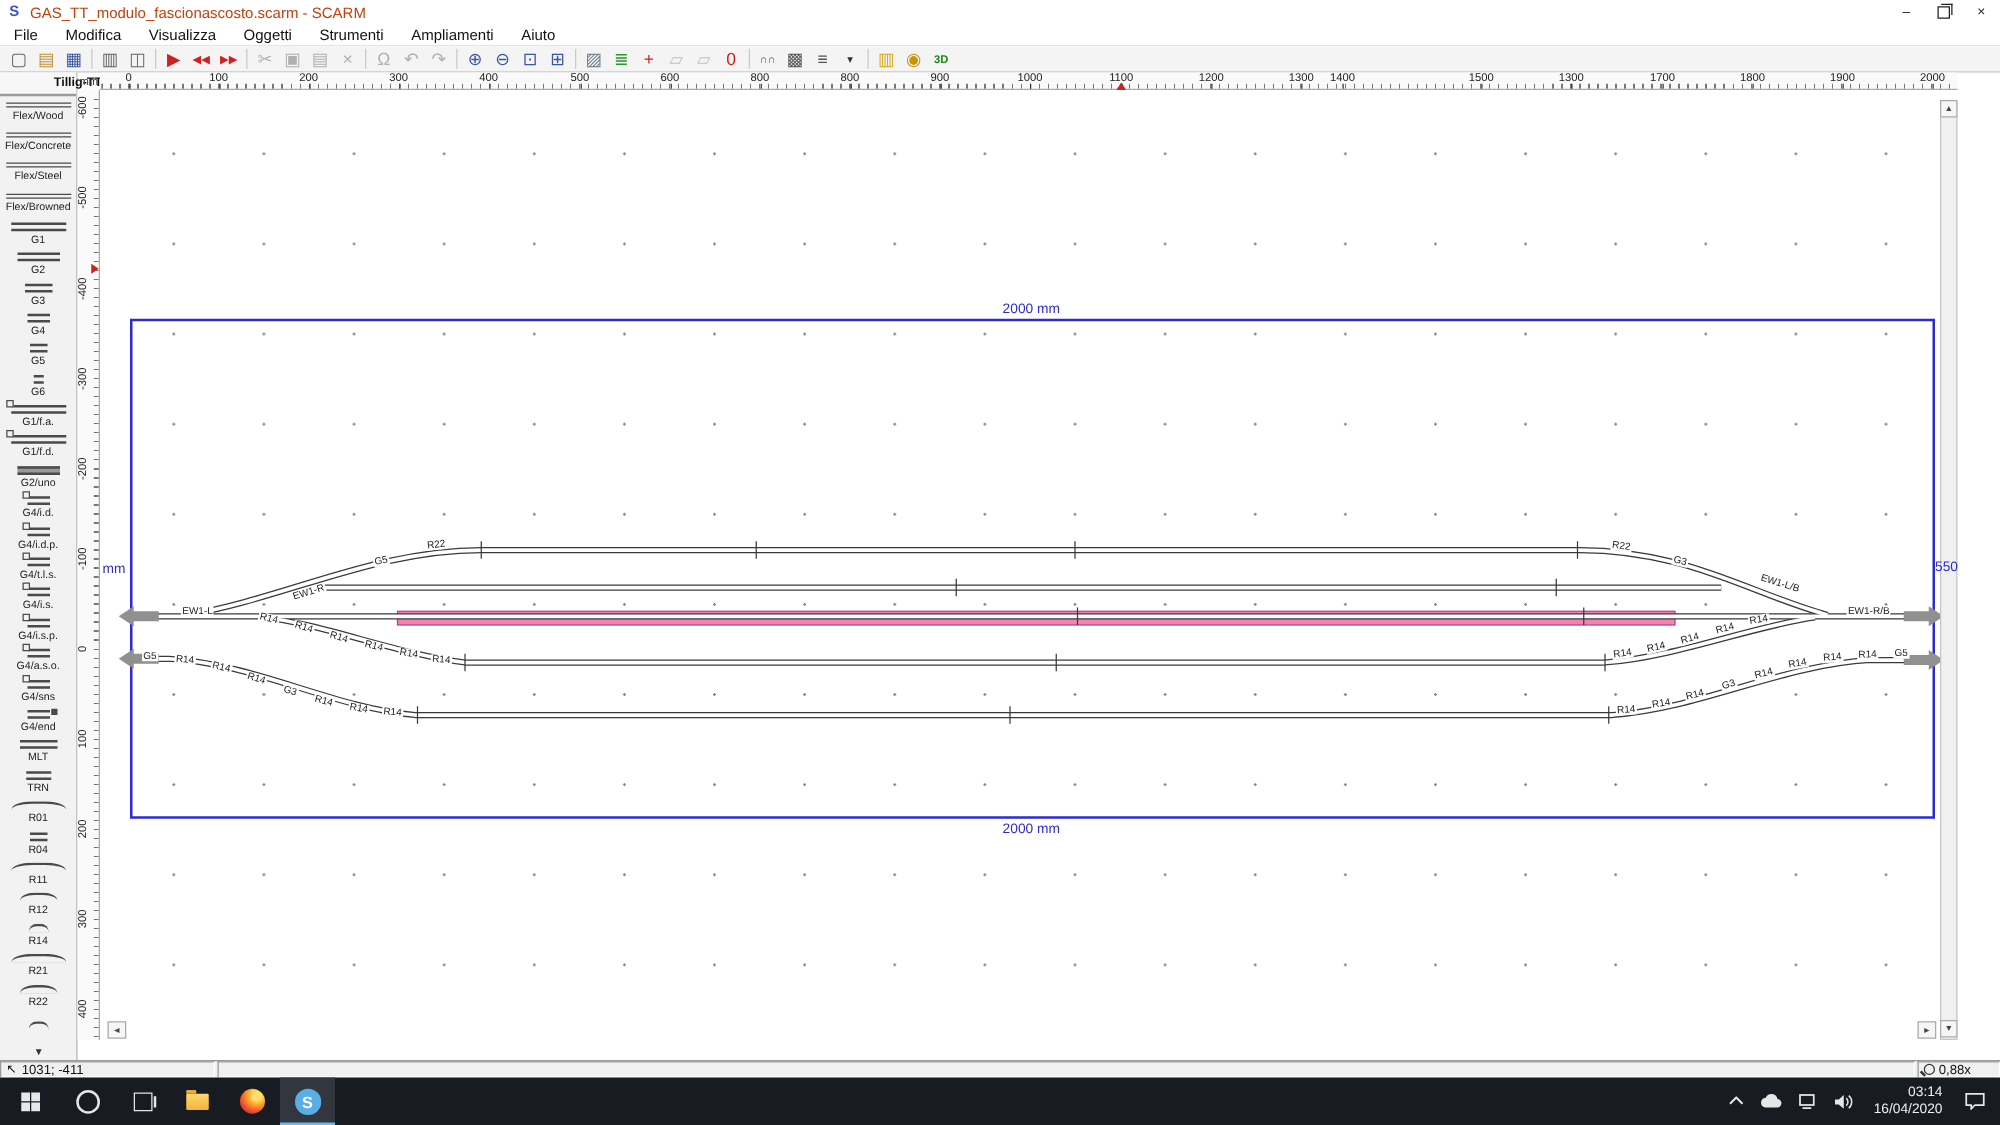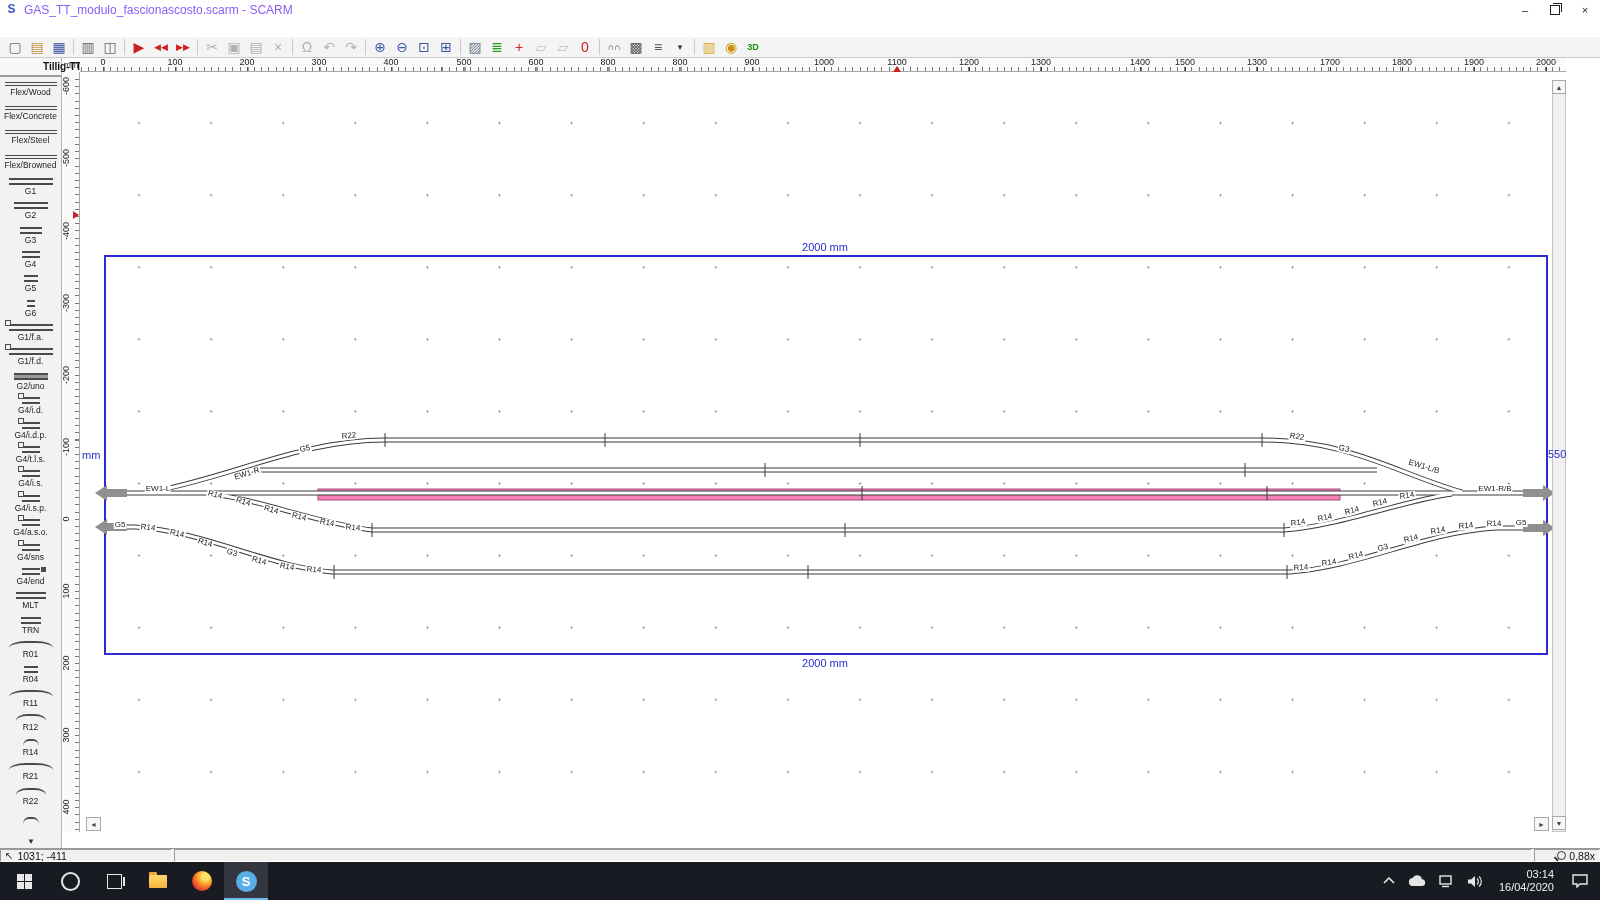--- a/index.html
+++ b/index.html
@@ -3,21 +3,21 @@
 <meta charset="utf-8">
 <style>
   html,body{margin:0;padding:0;background:#888;}
   #page{position:relative;width:1600px;height:900px;background:#fff;overflow:hidden;
         font-family:"Liberation Sans","DejaVu Sans",sans-serif;-webkit-font-smoothing:antialiased;}
   .abs{position:absolute;}
 
   
   #titlebar{left:0;top:0;width:1600px;height:19px;background:#fff;display:flex;align-items:center;}
   #app-icon{width:13px;height:13px;margin:0 6px 0 5px;color:#3b56c0;font-weight:bold;font-size:12px;line-height:13px;text-align:center;}
-  #title-text{font-size:12px;color:#8b5cf6;}
+  #title-text{font-size:12px;color:#c2410c;}
   #win-btns{margin-left:auto;display:flex;height:19px;}
   .wbtn{width:30px;height:19px;display:flex;align-items:center;justify-content:center;font-size:11px;color:#222;}
   #restore-glyph{width:8px;height:8px;border:1px solid #222;position:relative;background:#fff;}
   #restore-glyph:before{content:"";position:absolute;left:2px;top:-3px;width:8px;height:8px;border:1px solid #222;border-bottom:none;border-left:none;}
 
   
   #menubar{left:0;top:19px;width:1600px;height:17px;background:#fff;display:flex;align-items:center;border-bottom:1px solid #e3e3e3;}
   .menu-item{font-size:12px;color:#111;padding:0 11px;}
 
   
@@ -77,21 +77,21 @@
   #vscroll-up{left:1552px;top:80px;width:14px;height:14px;}
   #vscroll-down{left:1552px;top:816px;width:14px;height:14px;}
   #hscroll-left{left:86px;top:817px;width:15px;height:14px;}
   #hscroll-right{left:1534px;top:817px;width:15px;height:14px;}
 
   
   #statusbar{left:0;top:848px;width:1600px;height:14px;background:#f0f0f0;border-top:1px solid #999;display:flex;font-size:10.5px;color:#111;}
   .scell{border:1px solid;border-color:#9a9a9a #fff #fff #9a9a9a;display:flex;align-items:center;padding:0 4px;box-sizing:border-box;height:13px;}
   #scell-pos{width:172px;}
   #scell-mid{flex:1;margin-left:2px;}
-  #scell-zoom{width:66px;margin-left:2px;justify-content:flex-end;gap:3px;}
+  #scell-zoom{width:66px;margin-left:2px;gap:3px;}
   #cursor-glyph{font-size:10px;margin-right:4px;}
   #mini-mag{width:7px;height:7px;border:1.5px solid #333;border-radius:50%;position:relative;flex:none;}
   #mini-mag:after{content:"";position:absolute;left:-4px;top:6px;width:5px;height:1.5px;background:#333;transform:rotate(45deg);}
 
   
   #taskbar{left:0;top:862px;width:1600px;height:38px;background:#191b22;display:flex;align-items:stretch;color:#eee;}
   #start-btn{width:48px;display:flex;align-items:center;justify-content:center;}
   #win-logo{width:15px;height:15px;display:grid;grid-template-columns:7px 7px;grid-template-rows:7px 7px;gap:1px;}
   #win-logo span{background:#e8e8e8;}
   #search-box{width:272px;background:#fff;display:flex;align-items:center;padding:0 9px;gap:8px;}
@@ -122,20 +122,30 @@
     <span id="title-text">GAS_TT_modulo_fascionascosto.scarm - SCARM</span>
     <div id="win-btns">
       <div class="wbtn">–</div>
       <div class="wbtn">
           <span id="restore-glyph"></span>
         </div>
       <div class="wbtn">×</div>
     </div>
   </div>
 
+  <div id="menubar" class="abs">
+
+  <span class="menu-item">File</span>
+      <span class="menu-item">Modifica</span>
+      <span class="menu-item">Visualizza</span>
+      <span class="menu-item">Oggetti</span>
+      <span class="menu-item">Strumenti</span>
+      <span class="menu-item">Ampliamenti</span>
+      <span class="menu-item">Aiuto</span>
+    </div>
 
   <div id="toolbar" class="abs">
 
   <span class="tbtn" style="color: rgb(102, 102, 102);">▢</span>
       <span class="tbtn" style="color: rgb(192, 144, 58);">▤</span>
       <span class="tbtn" style="color: rgb(58, 87, 160);">▦</span>
       <span class="tbtn sep"></span>
       <span class="tbtn" style="color: rgb(102, 102, 102);">▥</span>
       <span class="tbtn" style="color: rgb(102, 102, 102);">◫</span>
       <span class="tbtn sep"></span>
@@ -320,21 +330,21 @@
       <span class="hrl" style="left: 391px;">400</span>
       <span class="hrl" style="left: 464px;">500</span>
       <span class="hrl" style="left: 536px;">600</span>
       <span class="hrl" style="left: 608px;">800</span>
       <span class="hrl" style="left: 680px;">800</span>
       <span class="hrl" style="left: 752px;">900</span>
       <span class="hrl" style="left: 824px;">1000</span>
       <span class="hrl" style="left: 897px;">1100</span>
       <span class="hrl" style="left: 969px;">1200</span>
       <span class="hrl" style="left: 1041px;">1300</span>
-      <span class="hrl" style="left: 1140px;">1400</span>
+      <span class="hrl" style="left: 1074px;">1400</span>
       <span class="hrl" style="left: 1185px;">1500</span>
       <span class="hrl" style="left: 1257px;">1300</span>
       <span class="hrl" style="left: 1330px;">1700</span>
       <span class="hrl" style="left: 1402px; text-align: right;">1800</span>
       <span class="hrl" style="left: 1474px;">1900</span>
       <span class="hrl" style="left: 1546px;">2000</span>
     </div>
   <div id="vruler" class="abs"></div>
   <div>
 

